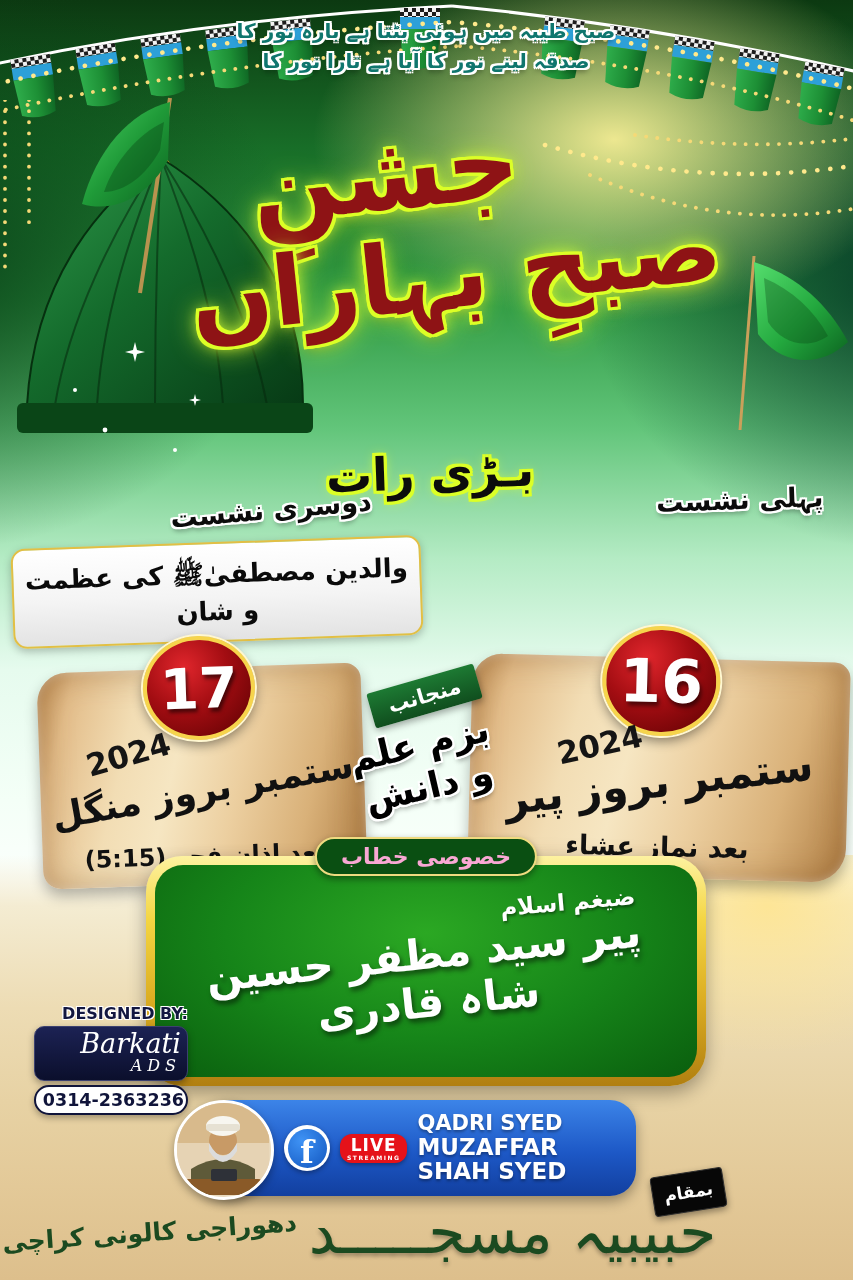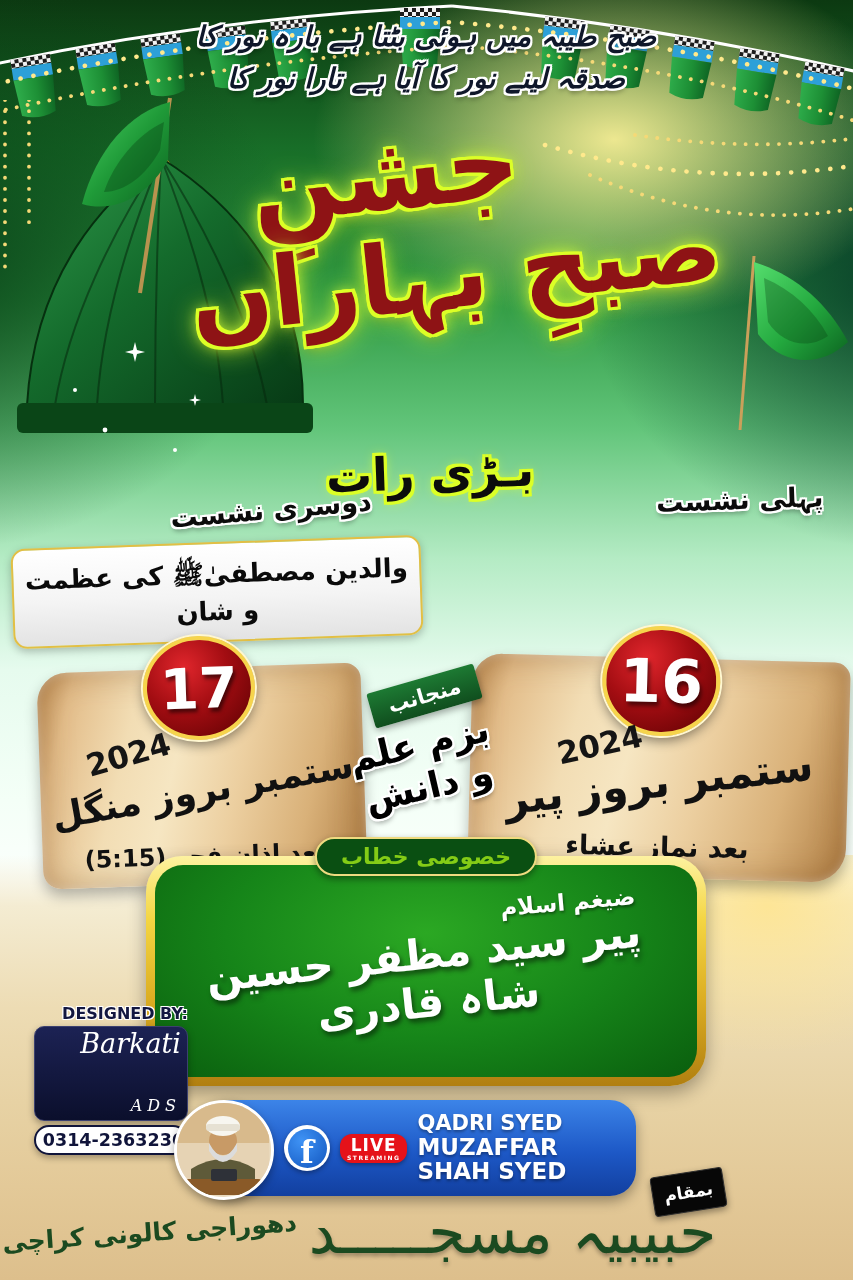--- a/index.html
+++ b/index.html
@@ -28,21 +28,21 @@
   
   .deco-top{position:absolute;left:0;top:0;width:853px;height:250px;z-index:1;}
   .lights{stroke:#ffe98c;stroke-width:4.6;fill:none;stroke-linecap:round;stroke-dasharray:0.1 13;}
   .lights.dim{stroke:#f5d977;stroke-width:3.8;stroke-dasharray:0.1 11;}
   .rope{stroke:#ffffff;stroke-width:3;fill:none;}
   .dome-svg{position:absolute;left:-15px;top:100px;width:330px;height:375px;z-index:1;}
   .flag-left{position:absolute;left:66px;top:88px;width:140px;height:215px;z-index:1;}
   .flag-right{position:absolute;left:726px;top:248px;width:127px;height:190px;z-index:1;}
   
   .poetry{position:absolute;left:146px;top:16px;width:560px;z-index:2;text-align:center;
-    font-weight:bold;font-size:28px;color:#0f172a;line-height:1.5;font-style:italic;}
+    font-weight:bold;font-size:20px;color:#0f766e;line-height:1.5;}
   
   .title{position:absolute;left:150px;top:116px;width:600px;z-index:2;transform:rotate(-6deg);
     text-align:center;font-weight:bold;line-height:1.02;}
   .title-l1{font-size:102px;padding-right:120px;}
   .title-l2{font-size:96px;margin-top:6px;}
   .subtitle{position:absolute;left:205px;top:446px;width:450px;z-index:2;text-align:center;
     font-weight:bold;font-size:46px;transform:rotate(-2deg);letter-spacing:2px;}
   
   .session-heading{position:absolute;z-index:2;font-weight:bold;font-size:27px;color:#0b0b0b;}
   .sh-right{right:30px;top:484px;transform:rotate(-2deg);}
@@ -82,37 +82,37 @@
     box-shadow:0 3px 7px rgba(0,0,0,.35);}
   .org-name{margin-top:8px;font-size:36px;font-weight:bold;color:#000;transform:rotate(-13deg);line-height:1.2;}
   
   .panel-wrap{position:absolute;left:146px;top:856px;width:560px;height:230px;z-index:3;
     padding:9px;box-sizing:border-box;border-radius:36px;
     background:linear-gradient(180deg,#fdf2a0 0%,#f4d542 28%,#dcae22 62%,#b17f10 100%);
     box-shadow:0 7px 18px rgba(0,0,0,.32);}
   .panel{width:100%;height:100%;border-radius:28px;position:relative;
     background:radial-gradient(ellipse at 50% 32%,#2ba823 0%,#168519 52%,#0a5e0e 100%);}
   .panel-badge{position:absolute;top:-28px;left:50%;transform:translateX(-50%);
-    background:#0a4f12;border:2px solid #efdb80;color:#84cc16;font-size:22px;font-weight:bold;
+    background:#0a4f12;border:2px solid #efdb80;color:#f9a8d4;font-size:22px;font-weight:bold;
     padding:5px 24px;border-radius:24px;letter-spacing:2px;white-space:nowrap;
     box-shadow:0 3px 7px rgba(0,0,0,.4);text-align:right;}
   .panel-honorific{position:absolute;top:24px;right:62px;color:#fff;font-size:23px;font-weight:bold;
     transform:rotate(-5deg);text-shadow:1px 2px 3px rgba(0,0,0,.45);}
   .panel-name{position:absolute;left:14px;right:14px;top:66px;text-align:center;color:#fff;
     font-size:42px;font-weight:bold;transform:rotate(-6deg);line-height:1.15;
     text-shadow:2px 4px 5px rgba(0,0,0,.5);}
   
   .designed{position:absolute;left:34px;top:1004px;width:154px;z-index:4;text-align:right;}
   .designed-label{font-size:16px;font-weight:bold;color:#131740;
     text-shadow:-1px -1px 0 #fff,1px -1px 0 #fff,-1px 1px 0 #fff,1px 1px 0 #fff;}
   .brand-box{margin-top:3px;background:linear-gradient(180deg,#1c2254,#0b0f2c);border:1px solid #3c416f;
     border-radius:10px;padding:3px 6px 6px;box-shadow:0 3px 7px rgba(0,0,0,.35);}
   .brand{font-family:"DejaVu Serif",serif;font-style:italic;font-size:27px;color:#fff;line-height:1.05;}
   .brand-sub{font-family:"DejaVu Serif",serif;font-style:italic;font-size:16px;color:#fff;
-    letter-spacing:5px;line-height:1;margin-top:40px;}
+    letter-spacing:5px;line-height:1;}
   .phone-pill{margin-top:4px;background:#fff;border:2px solid #10143a;border-radius:15px;
     font-size:17.5px;font-weight:bold;color:#10143a;padding:3px 2px;box-shadow:0 3px 6px rgba(0,0,0,.3);}
   
   .live-bar{position:absolute;left:206px;top:1100px;width:430px;height:96px;z-index:4;border-radius:26px;
     background:linear-gradient(180deg,#3c84e8 0%,#1d58c6 55%,#123f9f 100%);
     box-shadow:0 5px 13px rgba(0,0,0,.35);display:flex;align-items:center;gap:10px;
     padding-left:78px;box-sizing:border-box;}
   .fb-ring{width:46px;height:46px;border-radius:50%;background:#fff;display:flex;align-items:center;
     justify-content:center;flex:0 0 auto;box-shadow:0 2px 5px rgba(0,0,0,.35);}
   .fb-circle{width:39px;height:39px;border-radius:50%;background:radial-gradient(circle at 35% 30%,#3f93f5,#1256bf);

